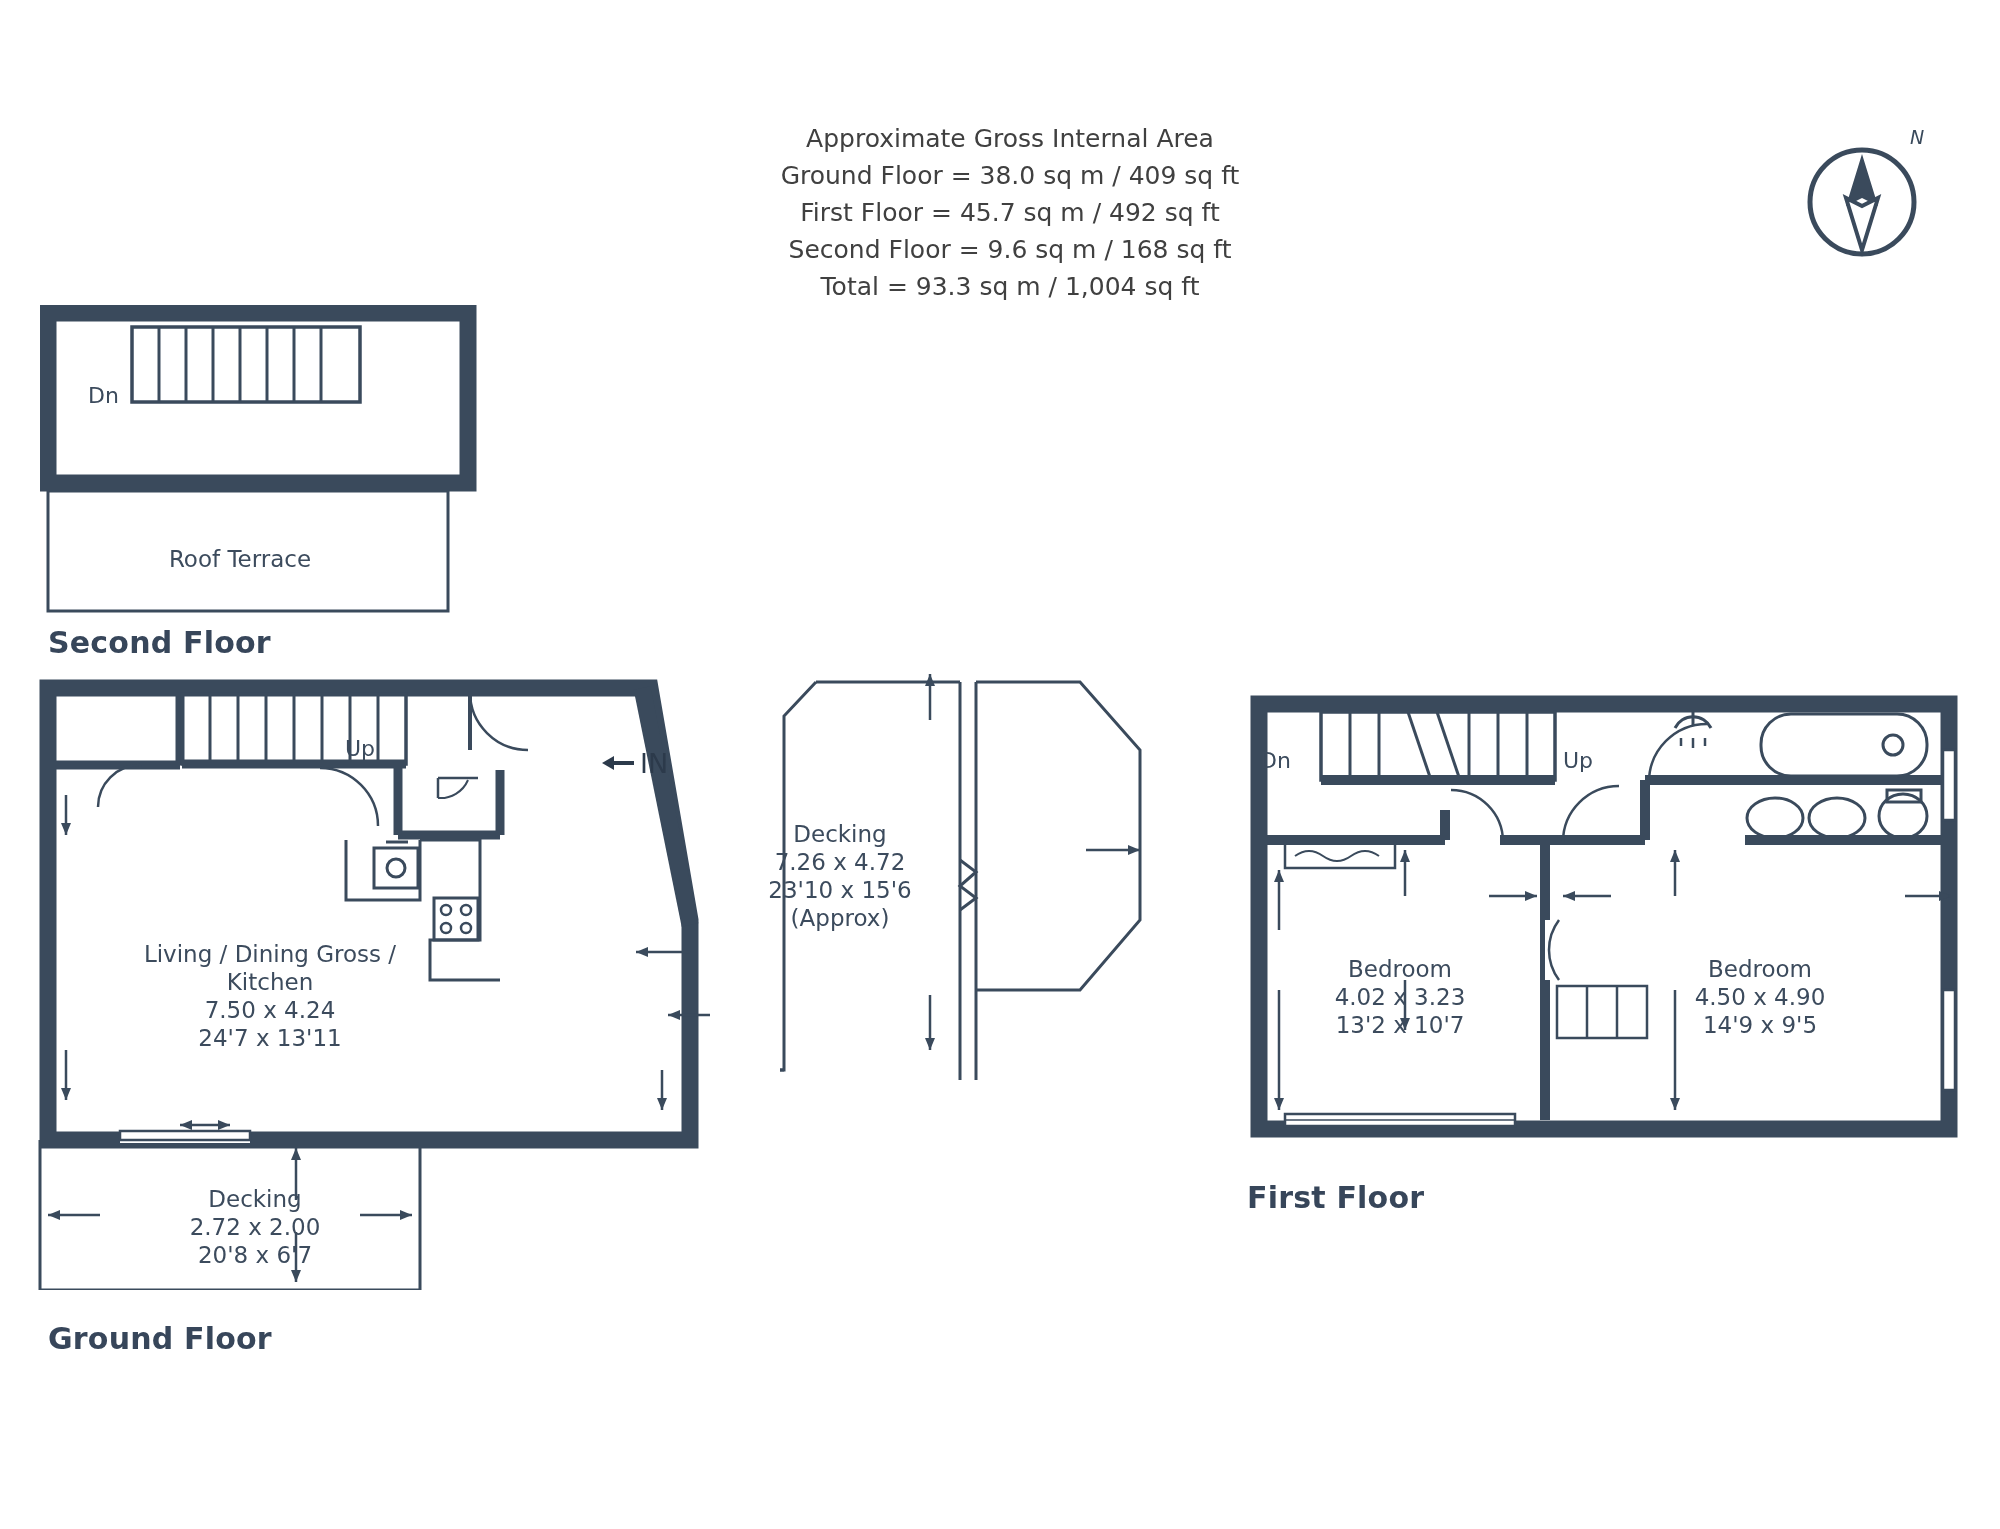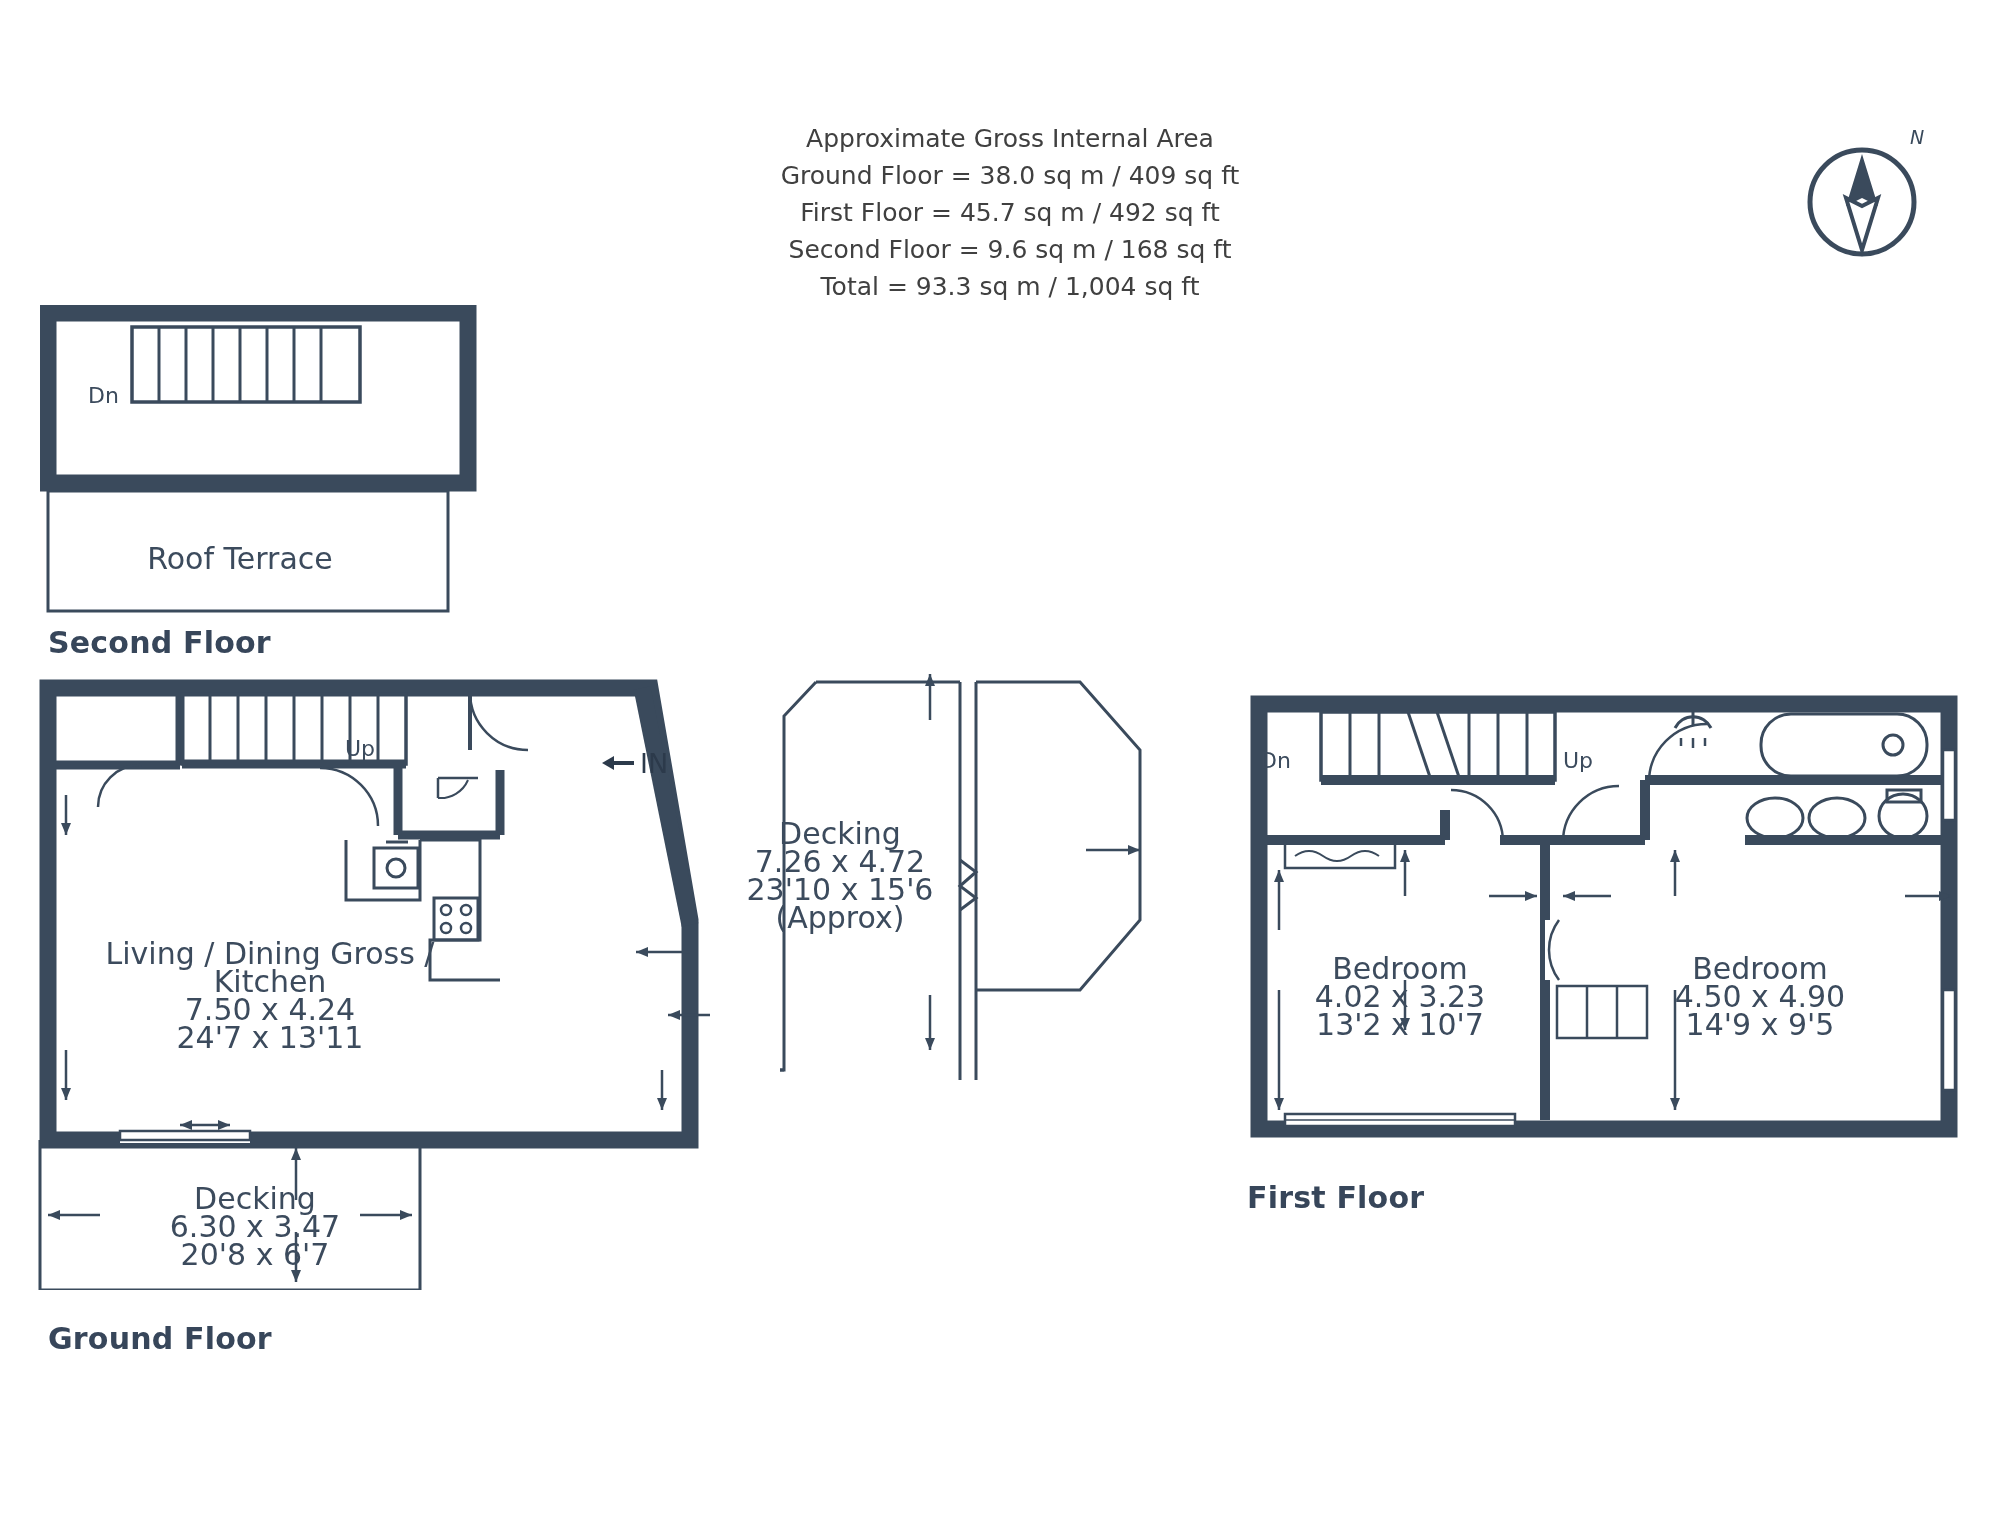--- a/index.html
+++ b/index.html
@@ -42,21 +42,21 @@
     color: #37465a;
     letter-spacing: 0.2px;
   }
   #title-second { left: 48px; top: 625px; }
   #title-ground { left: 48px; top: 1321px; }
   #title-first  { left: 1247px; top: 1180px; }
 
   
   .room-label {
     text-align: center;
-    font-size: 30px;
+    font-size: 23px;
     line-height: 28px;
     color: #3c4b5d;
     white-space: nowrap;
   }
   #label-roof-terrace { left: 110px; top: 545px; width: 260px; }
   #label-living       { left: 60px;  top: 940px; width: 420px; }
   #label-decking-g    { left: 110px; top: 1185px; width: 290px; }
   #label-decking-main { left: 720px; top: 820px; width: 240px; }
   #label-bed1         { left: 1260px; top: 955px; width: 280px; }
   #label-bed2         { left: 1620px; top: 955px; width: 280px; }
@@ -232,21 +232,21 @@
 
   <div class="abs room-label" id="label-living">
     <div>Living / Dining Gross /</div>
     <div>Kitchen</div>
     <div>7.50 x 4.24</div>
     <div>24'7 x 13'11</div>
   </div>
 
   <div class="abs room-label" id="label-decking-g">
     <div>Decking</div>
-    <div>6.30 x 3.47</div>
+    <div>2.72 x 2.00</div>
     <div>20'8 x 6'7</div>
   </div>
 
   <div class="abs floor-title" id="title-ground">Ground Floor</div>
 
   <div class="abs" style="left:780px; top:660px;">
     <svg width="440" height="740" viewBox="0 0 440 740">
 
       <path d="M30 20 L180 20 L180 0 L220 0 L220 20 L160 20
                L160 20" fill="none" stroke="none"></path>

